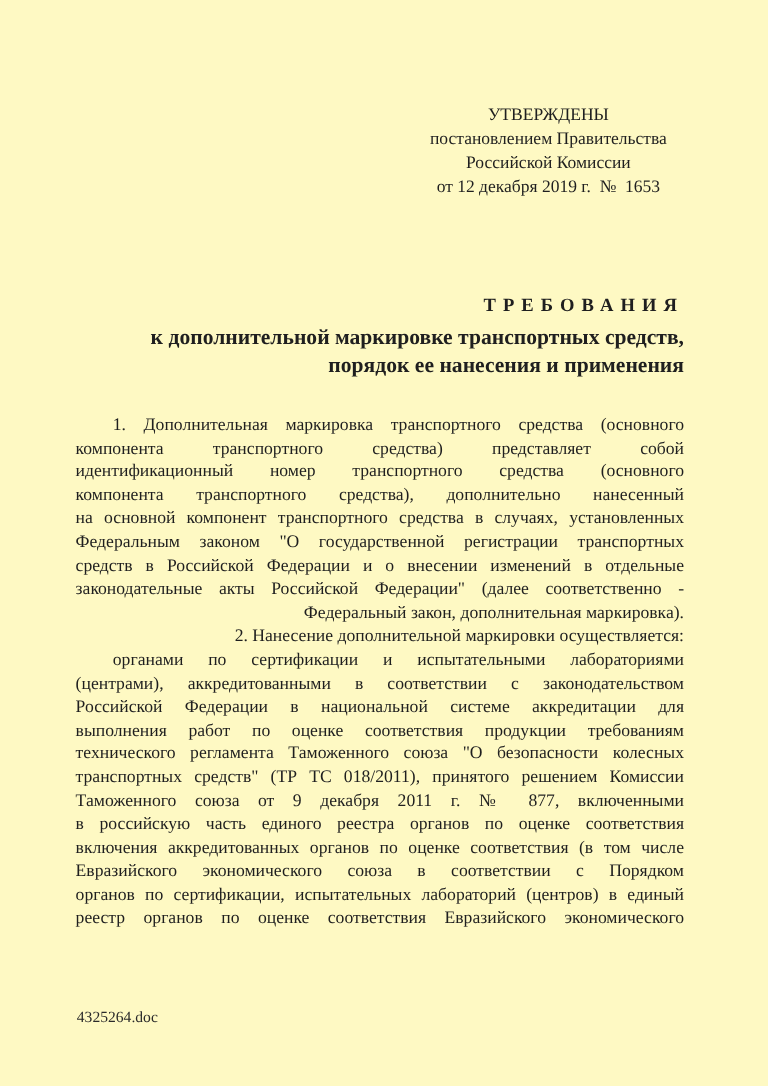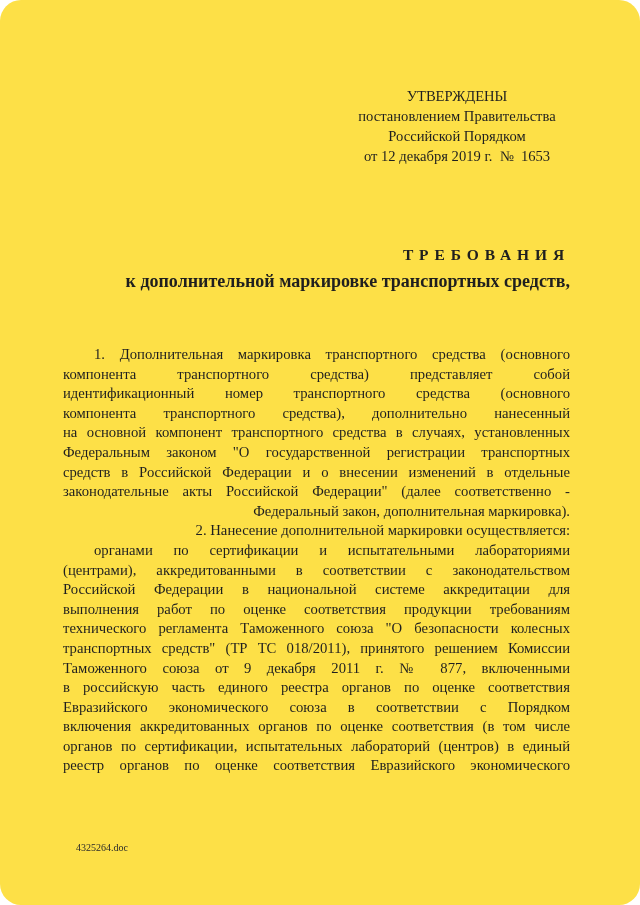--- a/index.html
+++ b/index.html
@@ -67,41 +67,42 @@
     text-align-last: justify;
     text-justify: inter-word;
   }
   .bline.ind {
     text-indent: 31px;
   }
   
   .docfooter {
     position: absolute;
     top: 843px;
-    left: 76px;
-    font-size: 10px;
+    left: 64px;
+    font-size: 13px;
     line-height: 10px;
     color: #2a2a2a;
   }
 </style>
 </head>
 <body>
 
-<div class="page" style="background: #fde047; color: rgb(31, 31, 31); border-radius: 21px;">
+<div class="page" style="background: #fef9c3; color: rgb(31, 31, 31);">
 
   <div class="approval">
     <div class="ap-line">УТВЕРЖДЕНЫ</div>
     <div class="ap-line">постановлением Правительства</div>
-    <div class="ap-line">Российской Порядком</div>
+    <div class="ap-line">Российской Комиссии</div>
     <div class="ap-line date">от 12 декабря 2019 г.  №  1653</div>
   </div>
 
   <div class="titleblock">
     <div class="heading">ТРЕБОВАНИЯ</div>
     <div class="subtitle">к дополнительной маркировке транспортных средств,</div>
+    <div class="subtitle">порядок ее нанесения и применения</div>
   </div>
 
   <div class="bodytext">
       <div class="bline j ind">1. Дополнительная маркировка транспортного средства (основного</div>
       <div class="bline j">компонента транспортного средства) представляет собой</div>
       <div class="bline j">идентификационный номер транспортного средства (основного</div>
       <div class="bline j">компонента транспортного средства), дополнительно нанесенный</div>
       <div class="bline j">на основной компонент транспортного средства в случаях, установленных</div>
       <div class="bline j">Федеральным законом "О государственной регистрации транспортных</div>
       <div class="bline j">средств в Российской Федерации и о внесении изменений в отдельные</div>
@@ -109,21 +110,21 @@
       <div class="bline">Федеральный закон, дополнительная маркировка).</div>
       <div class="bline ind">2. Нанесение дополнительной маркировки осуществляется:</div>
       <div class="bline j ind">органами по сертификации и испытательными лабораториями</div>
       <div class="bline j">(центрами), аккредитованными в соответствии с законодательством</div>
       <div class="bline j">Российской Федерации в национальной системе аккредитации для</div>
       <div class="bline j">выполнения работ по оценке соответствия продукции требованиям</div>
       <div class="bline j">технического регламента Таможенного союза "О безопасности колесных</div>
       <div class="bline j">транспортных средств" (ТР ТС 018/2011), принятого решением Комиссии</div>
       <div class="bline j">Таможенного союза от 9 декабря 2011 г. № 877, включенными</div>
       <div class="bline j">в российскую часть единого реестра органов по оценке соответствия</div>
+      <div class="bline j">включения аккредитованных органов по оценке соответствия (в том числе</div>
       <div class="bline j">Евразийского экономического союза в соответствии с Порядком</div>
-      <div class="bline j">включения аккредитованных органов по оценке соответствия (в том числе</div>
       <div class="bline j">органов по сертификации, испытательных лабораторий (центров) в единый</div>
       <div class="bline j">реестр органов по оценке соответствия Евразийского экономического</div>
     </div>
 
   <div class="docfooter">4325264.doc</div>
 
 </div>
 
 </body></html>

